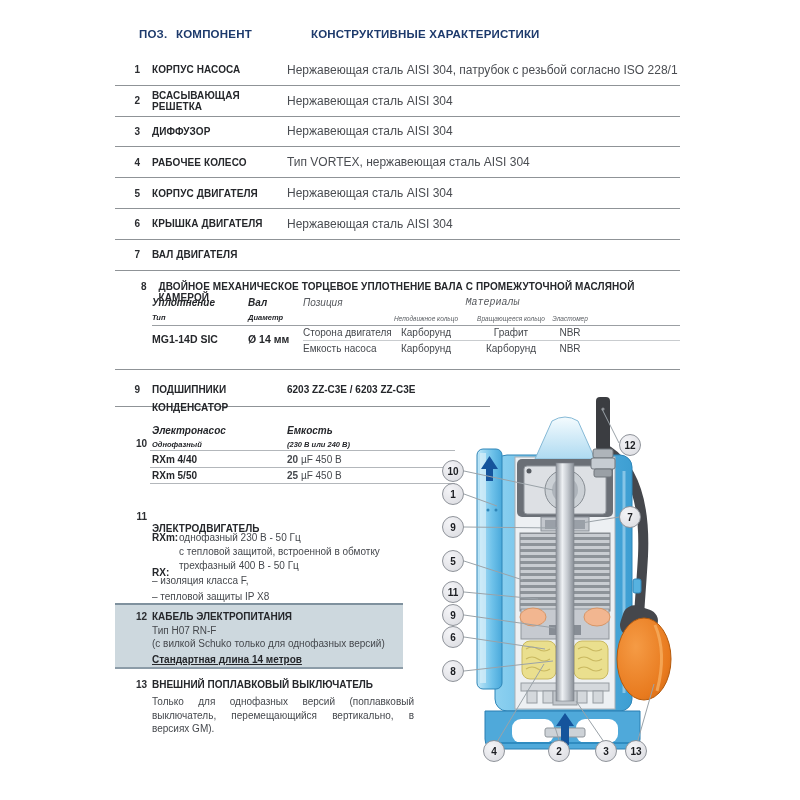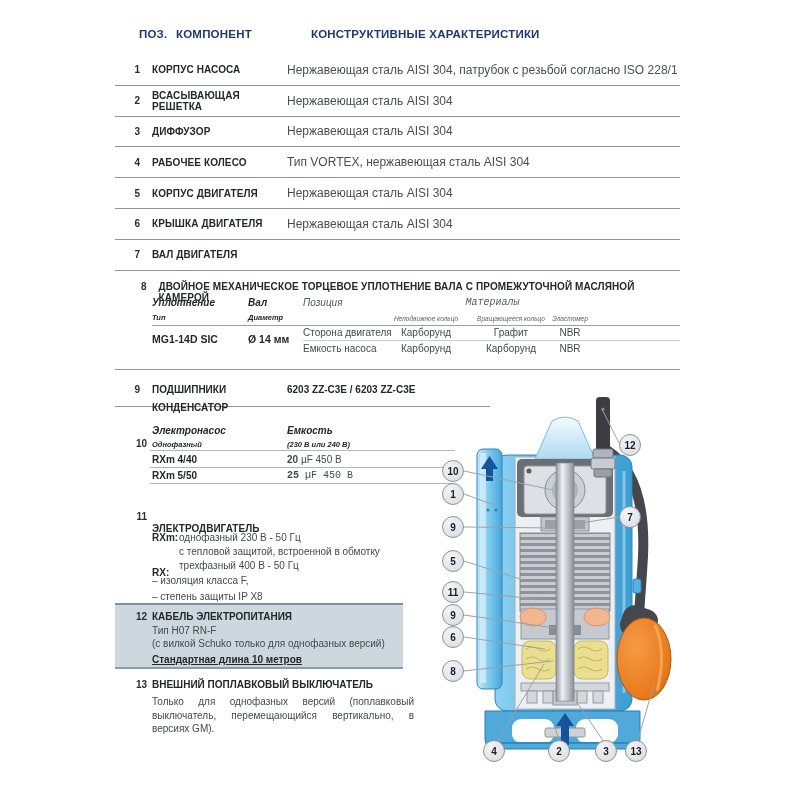--- a/index.html
+++ b/index.html
@@ -127,42 +127,42 @@
     <span class="abs num8" style="left:0;top:36px;">10</span>
     <span class="abs bold it t10" style="left:37px;top:23px;">Электронасос</span>
     <span class="abs bold it t10" style="left:172px;top:23px;">Емкость</span>
     <span class="abs bold it t75" style="left:37px;top:38px;">Однофазный</span>
     <span class="abs bold it t75" style="left:172px;top:38px;">(230 В или 240 В)</span>
     <div class="hline mid" style="left:35px;top:48px;width:305px;"></div>
     <span class="abs bold t10" style="left:37px;top:52px;">RXm 4/40</span>
     <span class="abs t10" style="left:172px;top:52px;"><b>20</b> <span>µF 450 В</span></span>
     <div class="hline mid" style="left:35px;top:65px;width:305px;"></div>
     <span class="abs bold t10" style="left:37px;top:68px;">RXm 5/50</span>
-    <span class="abs t10" style="left:172px;top:68px;font-family:Liberation Mono, monospace;"><b>25</b> <span>µF 450 В</span></span>
+    <span class="abs t10" style="left:172px;top:68px;"><b>25</b> <span>µF 450 В</span></span>
     <div class="hline mid" style="left:35px;top:81px;width:305px;"></div>
   </div>
 
   <div class="abs" style="left:115px;top:511px;width:300px;height:92px;">
     <span class="abs num8" style="left:0;top:0;">11</span>
     <span class="abs bold t10" style="left:37px;top:12px;">ЭЛЕКТРОДВИГАТЕЛЬ</span>
     <span class="abs bold t10" style="left:37px;top:21px;">RXm:</span>
     <span class="abs t10" style="left:64px;top:21px;">однофазный 230 В - 50 Гц</span>
     <span class="abs t10" style="left:64px;top:35px;">с тепловой защитой, встроенной в обмотку</span>
     <span class="abs bold t10" style="left:37px;top:50px;margin-top:6px;">RX:</span>
     <span class="abs t10" style="left:64px;top:49px;">трехфазный 400 В - 50 Гц</span>
     <span class="abs t10" style="left:37px;top:64px;text-align:center;">– изоляция класса F,</span>
-    <span class="abs t10" style="left:37px;top:80px;">– степень защиты IP X8</span>
+    <span class="abs t10" style="left:37px;top:80px;">– тепловой защиты IP X8</span>
   </div>
 
   <div class="abs hl">
     <span class="abs num8" style="left:0;top:6px;">12</span>
     <span class="abs bold t10" style="left:37px;top:6px;">КАБЕЛЬ ЭЛЕКТРОПИТАНИЯ</span>
     <span class="abs t10" style="left:37px;top:20px;">Тип H07 RN-F</span>
     <span class="abs t10" style="left:37px;top:33px;">(с вилкой Schuko только для однофазных версий)</span>
-    <span class="abs bold t10 u" style="left:37px;top:49px;">Стандартная длина 10 метров</span>
+    <span class="abs bold t10 u" style="left:37px;top:49px;">Стандартная длина 14 метров</span>
   </div>
 
   <div class="abs" style="left:115px;top:679px;width:300px;">
     <span class="abs num8" style="left:0;top:0;">13</span>
     <span class="abs bold t10" style="left:37px;top:0;">ВНЕШНИЙ ПОПЛАВКОВЫЙ ВЫКЛЮЧАТЕЛЬ</span>
     <div class="abs t10 just" style="left:37px;top:16px;width:262px;">Только для однофазных версий (поплавковый выключатель, перемещающийся вертикально, в версиях GM).</div>
   </div>
 
   <svg class="abs" style="left:425px;top:393px;" width="280" height="400" viewBox="0 0 280 400">
     <defs>

